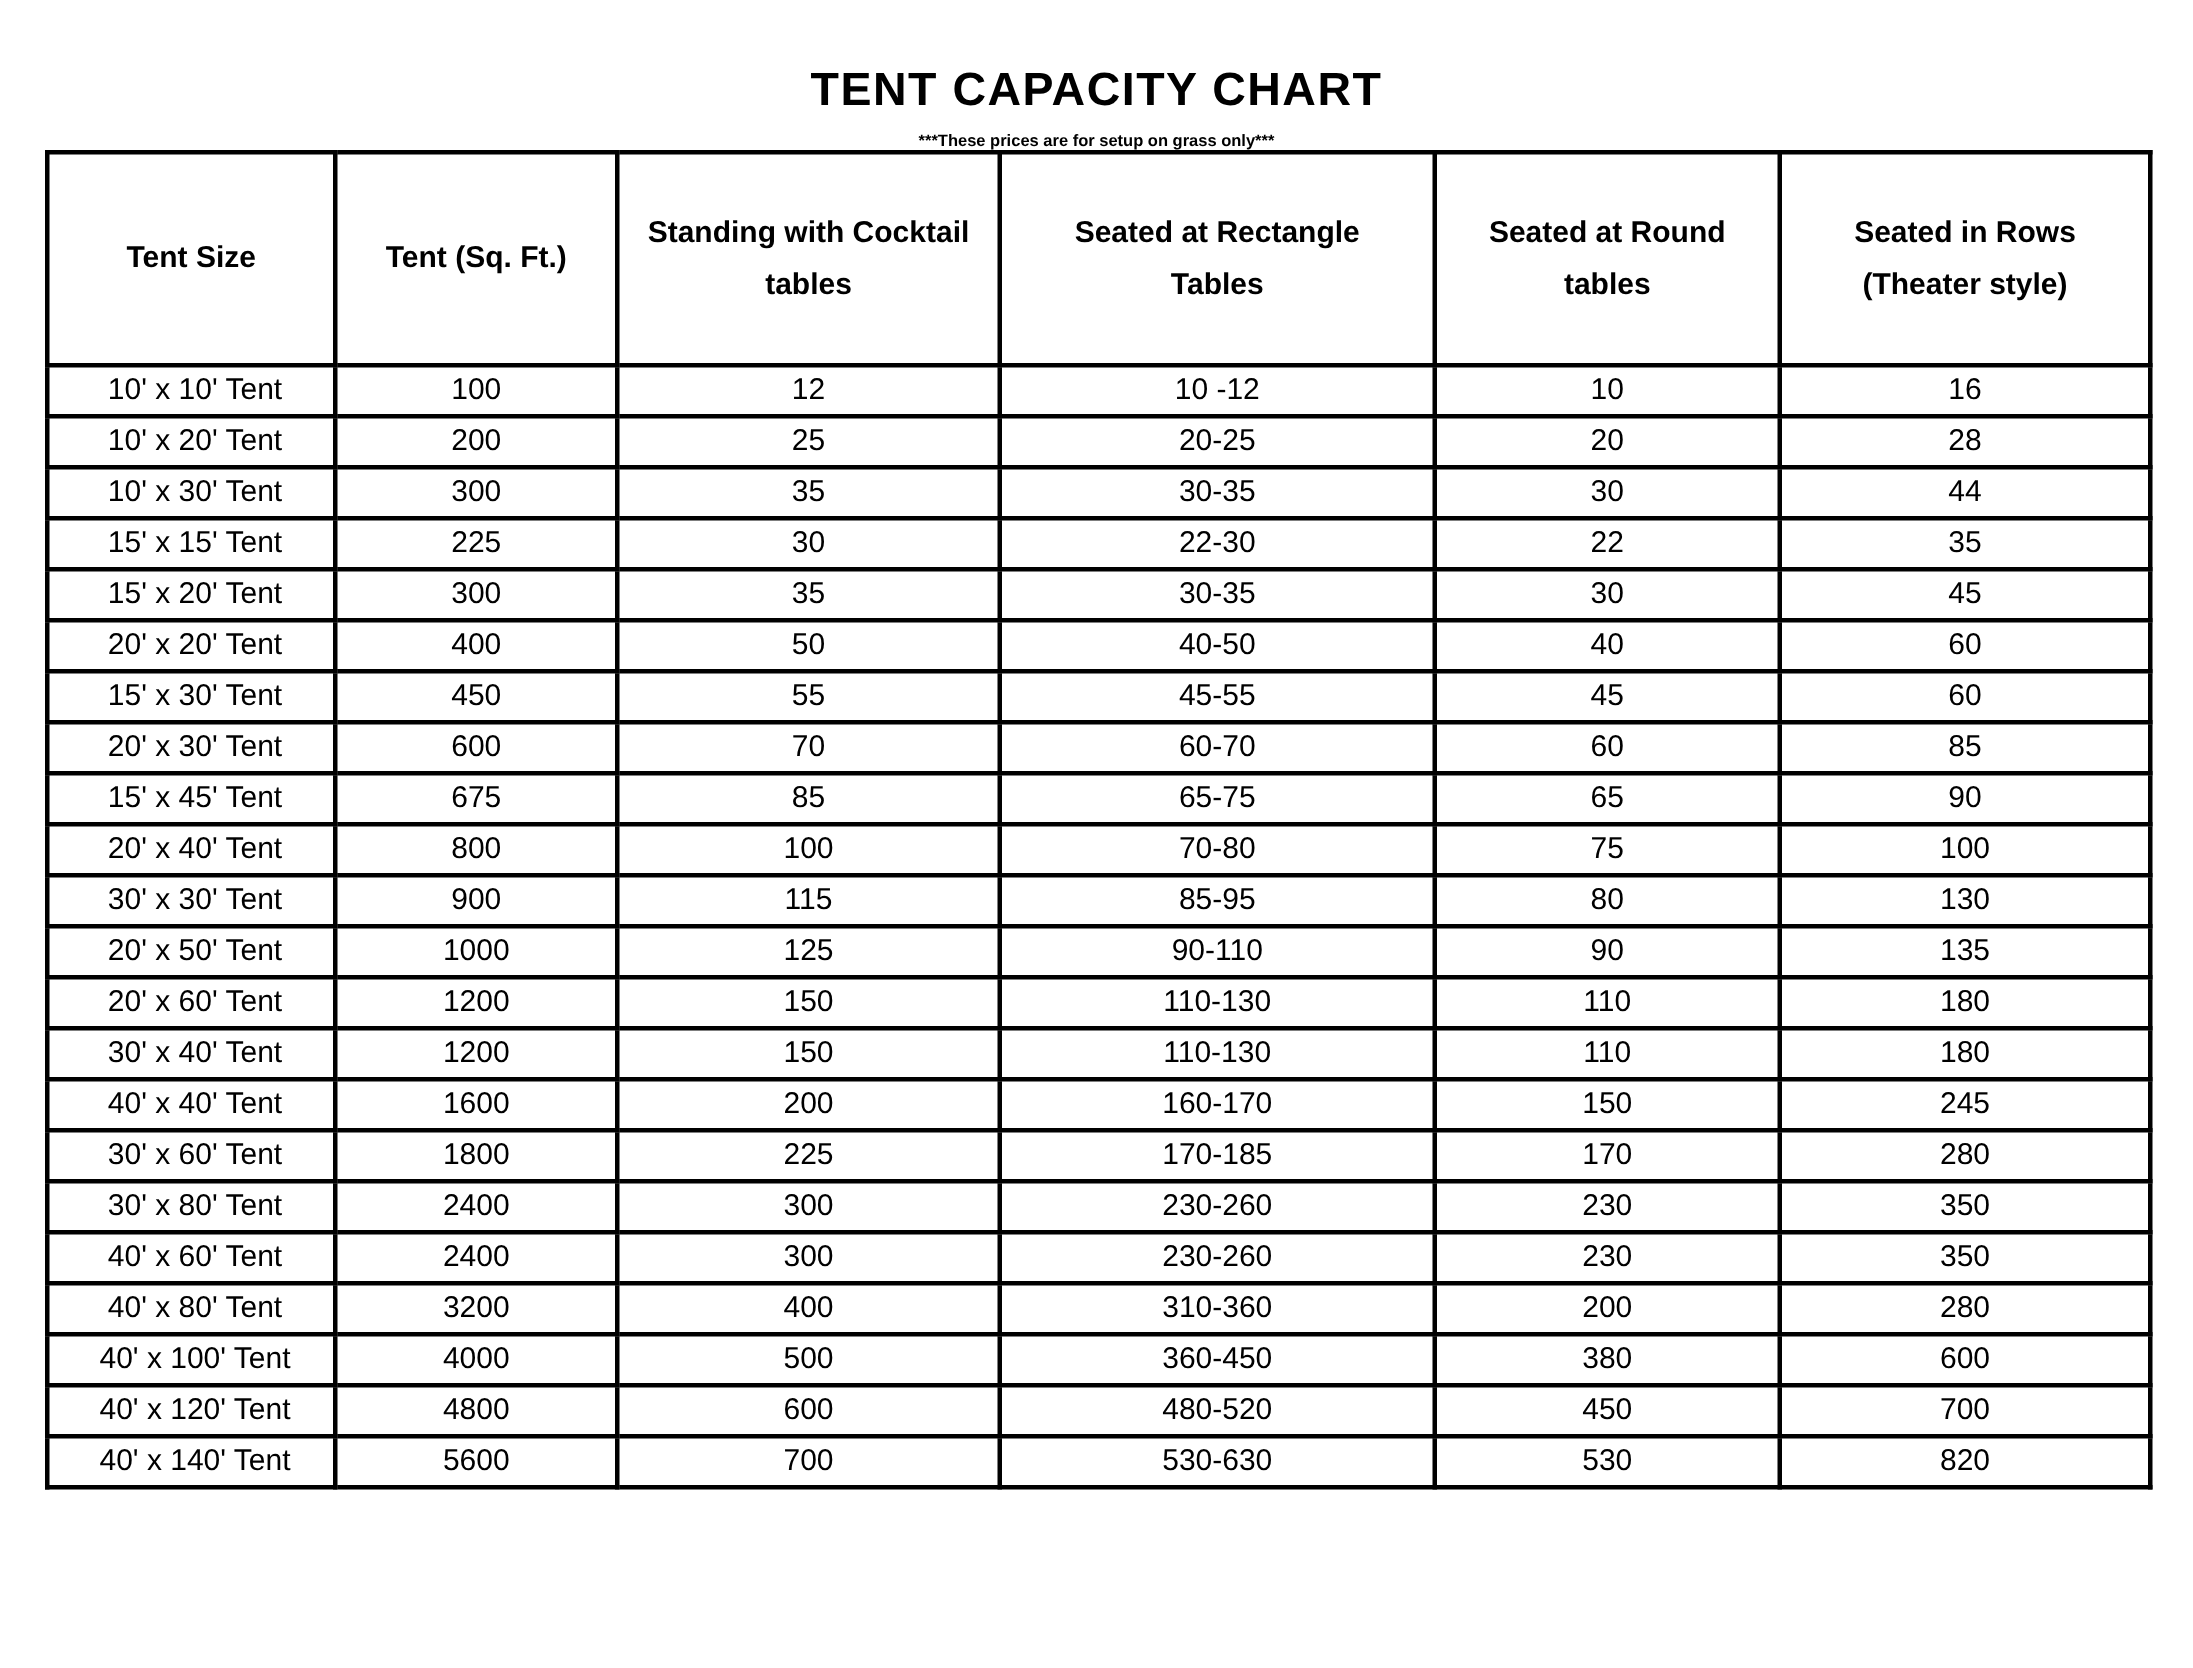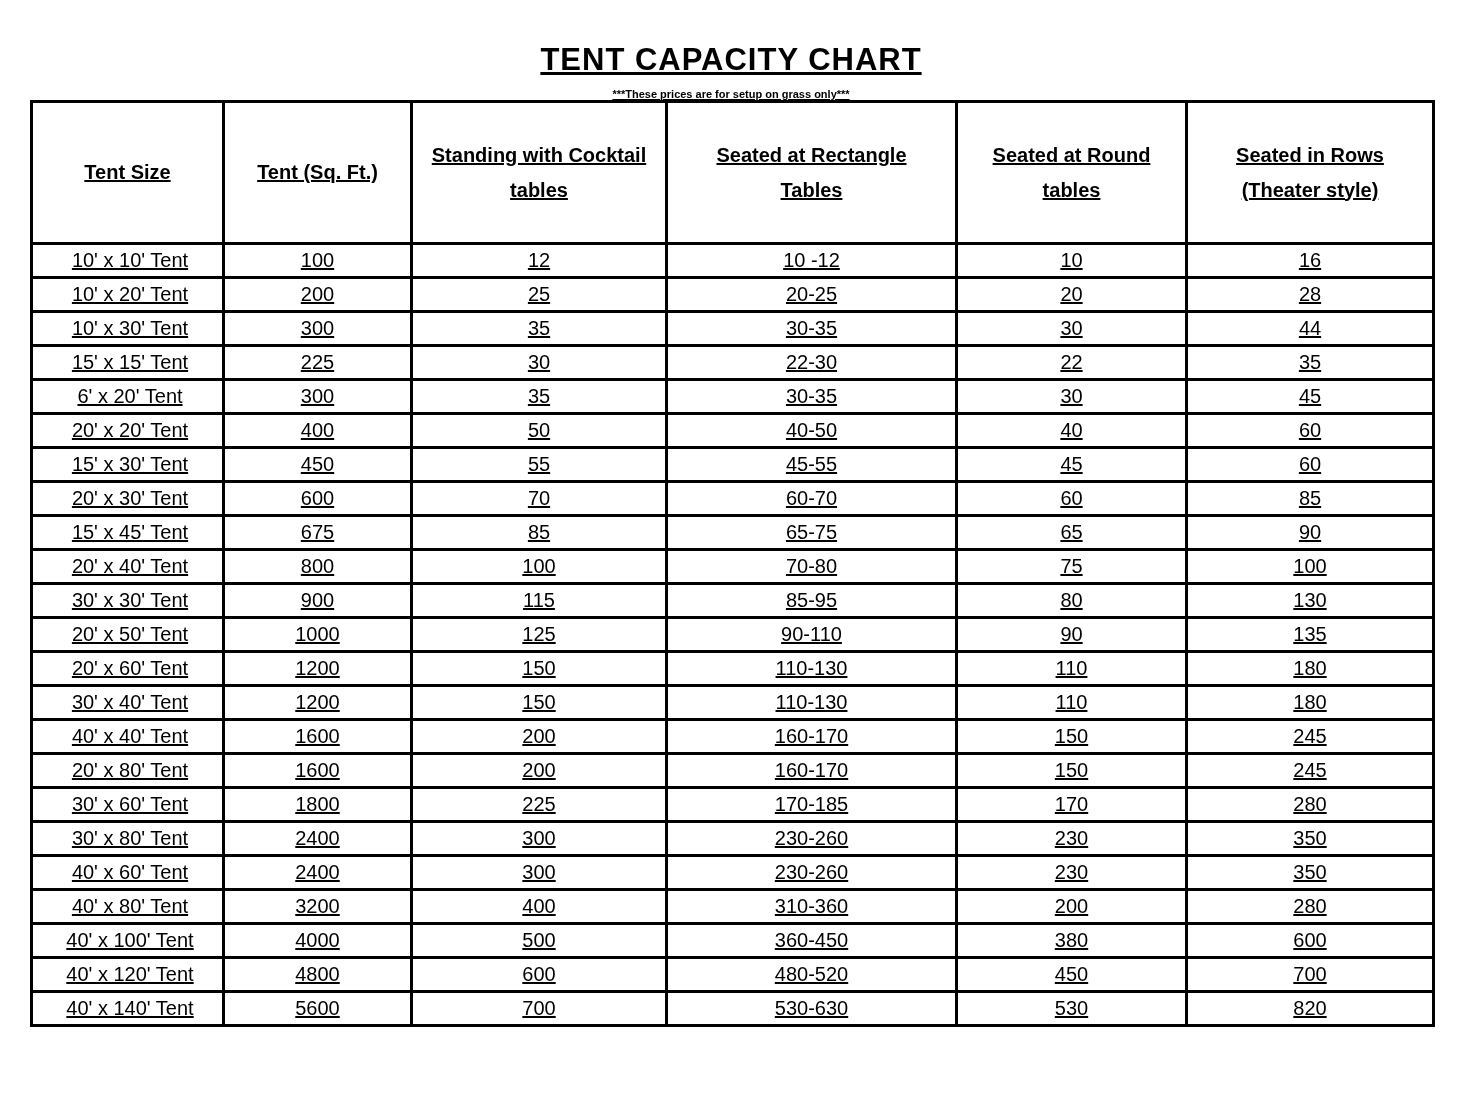--- a/index.html
+++ b/index.html
@@ -9,21 +9,20 @@
     width: 1462px;
     height: 1112px;
     font-family: "Liberation Sans", sans-serif;
     color: #000000;
   }
   .page {
     width: 1462px;
     height: 1112px;
     background: #ffffff;
     overflow: hidden;
-    text-decoration: underline;
   }
   .title {
     text-align: center;
     font-size: 31px;
     font-weight: bold;
     letter-spacing: 1px;
     margin-top: 42px;
     margin-bottom: 0;
   }
   .subtitle {
@@ -121,21 +120,21 @@
         </tr>
         <tr>
           <td class="cell-left">15' x 15' Tent</td>
           <td class="cell-center">225</td>
           <td class="cell-center">30</td>
           <td class="cell-center">22-30</td>
           <td class="cell-center">22</td>
           <td class="cell-center">35</td>
         </tr>
         <tr>
-          <td class="cell-left">6' x 20' Tent</td>
+          <td class="cell-left">15' x 20' Tent</td>
           <td class="cell-center">300</td>
           <td class="cell-center">35</td>
           <td class="cell-center">30-35</td>
           <td class="cell-center">30</td>
           <td class="cell-center">45</td>
         </tr>
         <tr>
           <td class="cell-left">20' x 20' Tent</td>
           <td class="cell-center">400</td>
           <td class="cell-center">50</td>
@@ -209,28 +208,20 @@
         </tr>
         <tr>
           <td class="cell-left">40' x 40' Tent</td>
           <td class="cell-center">1600</td>
           <td class="cell-center">200</td>
           <td class="cell-center">160-170</td>
           <td class="cell-center">150</td>
           <td class="cell-center">245</td>
         </tr>
         <tr>
-          <td class="cell-left">20' x 80' Tent</td>
-          <td class="cell-center">1600</td>
-          <td class="cell-center">200</td>
-          <td class="cell-center">160-170</td>
-          <td class="cell-center">150</td>
-          <td class="cell-center">245</td>
-        </tr>
-        <tr>
           <td class="cell-left">30' x 60' Tent</td>
           <td class="cell-center">1800</td>
           <td class="cell-center">225</td>
           <td class="cell-center">170-185</td>
           <td class="cell-center">170</td>
           <td class="cell-center">280</td>
         </tr>
         <tr>
           <td class="cell-left">30' x 80' Tent</td>
           <td class="cell-center">2400</td>

